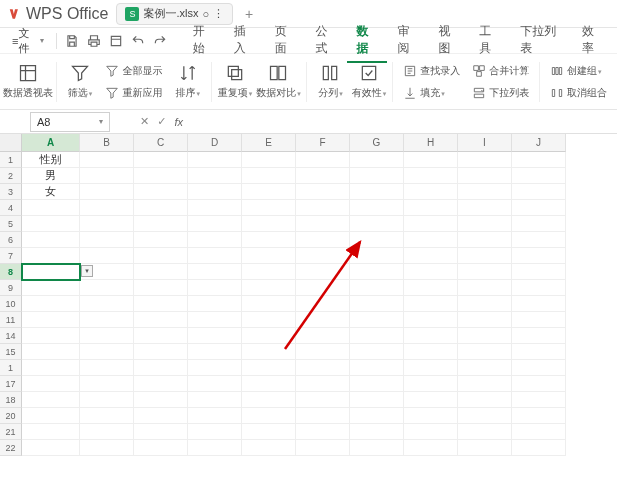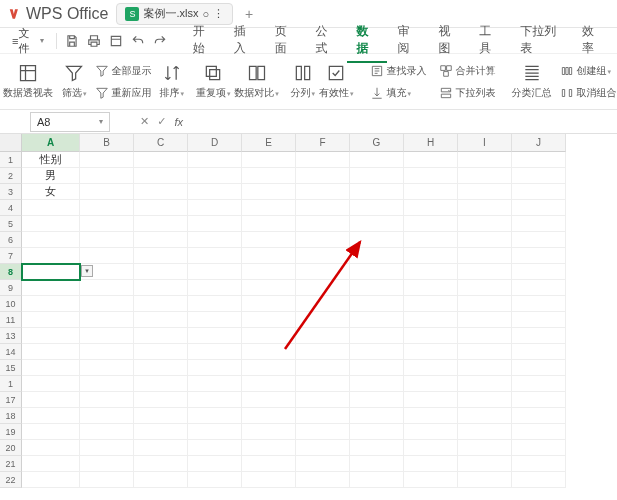--- a/index.html
+++ b/index.html
@@ -221,26 +221,20 @@
     </div>
     <div class="ribbon-small">
       <svg class="icon" viewBox="0 0 24 24">
           <path fill="none" stroke="currentColor" stroke-width="1.5" d="M4 4h16v6H4zM4 14h16v6H4zM16 7l2 2 2-2"></path>
         </svg>
       <span class="label">下拉列表</span>
     </div>
   </div>
   <div class="ribbon-sep"></div>
 
-  <div class="ribbon-big">
-    <svg class="icon" viewBox="0 0 24 24">
-        <path fill="none" stroke="currentColor" stroke-width="1.5" d="M4 4h16M4 8h16M4 12h16M4 16h16M4 20h16"></path>
-      </svg>
-    <span class="label">分类汇总</span>
-  </div>
   <div class="ribbon-small-col">
     <div class="ribbon-small">
       <svg class="icon" viewBox="0 0 24 24">
           <path fill="none" stroke="currentColor" stroke-width="1.5" d="M4 6h4v12H4zM10 6h4v12h-4zM16 6h4v12h-4z"></path>
         </svg>
       <span class="label"><span>创建组</span><span class="chev-small">▾</span></span>
     </div>
     <div class="ribbon-small">
       <svg class="icon" viewBox="0 0 24 24">
           <path fill="none" stroke="currentColor" stroke-width="1.5" d="M4 6h4v12H4zM16 6h4v12h-4z"></path>
@@ -416,33 +410,20 @@
         <div class="cell"></div>
         <div class="cell"></div>
         <div class="cell"></div>
         <div class="cell"></div>
         <div class="cell"></div>
         <div class="cell"></div>
         <div class="cell"></div>
         <div class="cell"></div>
       </div>
       <div class="row">
-        <div class="row-header">13</div>
-        <div class="cell first"></div>
-        <div class="cell"></div>
-        <div class="cell"></div>
-        <div class="cell"></div>
-        <div class="cell"></div>
-        <div class="cell"></div>
-        <div class="cell"></div>
-        <div class="cell"></div>
-        <div class="cell"></div>
-        <div class="cell"></div>
-      </div>
-      <div class="row">
         <div class="row-header">14</div>
         <div class="cell first"></div>
         <div class="cell"></div>
         <div class="cell"></div>
         <div class="cell"></div>
         <div class="cell"></div>
         <div class="cell"></div>
         <div class="cell"></div>
         <div class="cell"></div>
         <div class="cell"></div>
@@ -482,33 +463,20 @@
         <div class="cell"></div>
         <div class="cell"></div>
         <div class="cell"></div>
         <div class="cell"></div>
         <div class="cell"></div>
         <div class="cell"></div>
         <div class="cell"></div>
       </div>
       <div class="row">
         <div class="row-header">18</div>
-        <div class="cell first"></div>
-        <div class="cell"></div>
-        <div class="cell"></div>
-        <div class="cell"></div>
-        <div class="cell"></div>
-        <div class="cell"></div>
-        <div class="cell"></div>
-        <div class="cell"></div>
-        <div class="cell"></div>
-        <div class="cell"></div>
-      </div>
-      <div class="row">
-        <div class="row-header">19</div>
         <div class="cell first"></div>
         <div class="cell"></div>
         <div class="cell"></div>
         <div class="cell"></div>
         <div class="cell"></div>
         <div class="cell"></div>
         <div class="cell"></div>
         <div class="cell"></div>
         <div class="cell"></div>
         <div class="cell"></div>

